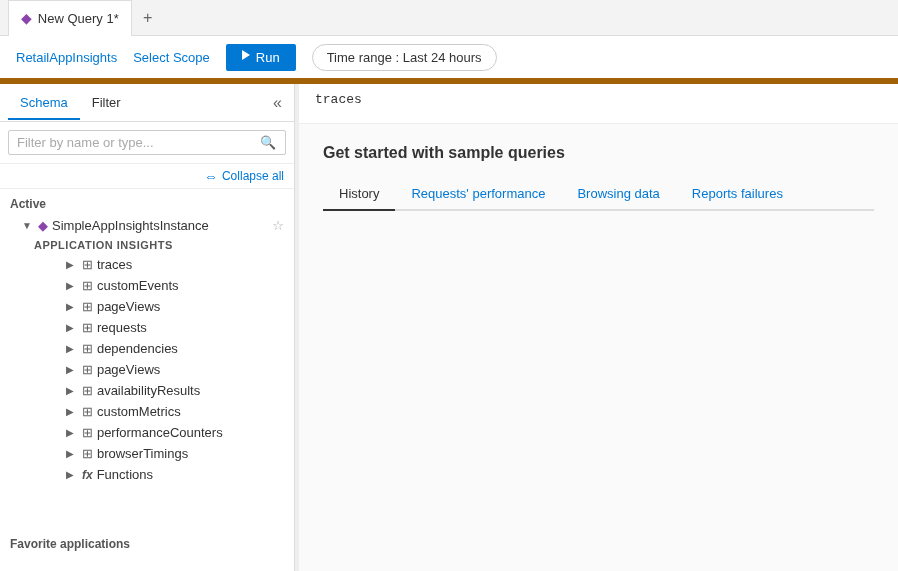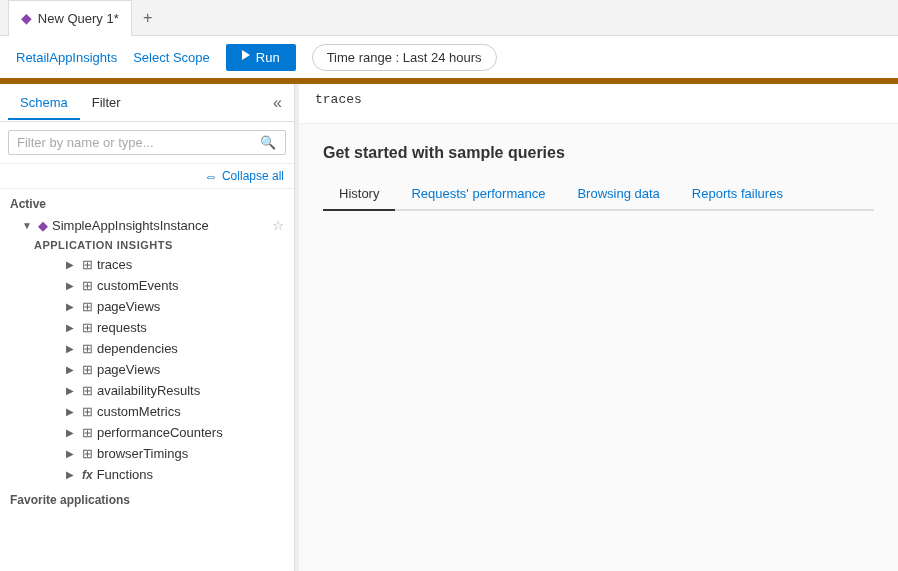--- a/index.html
+++ b/index.html
@@ -231,20 +231,21 @@
       color: #555;
       letter-spacing: 0.5px;
       text-transform: uppercase;
     }
 
     .favorite-label {
       padding: 8px 10px 4px;
       font-size: 12px;
       font-weight: 600;
       color: #555;
+      margin-top: 44px;
     }
 
     
     .resizer {
       width: 4px;
       background: #eee;
       cursor: col-resize;
       flex-shrink: 0;
     }
 

